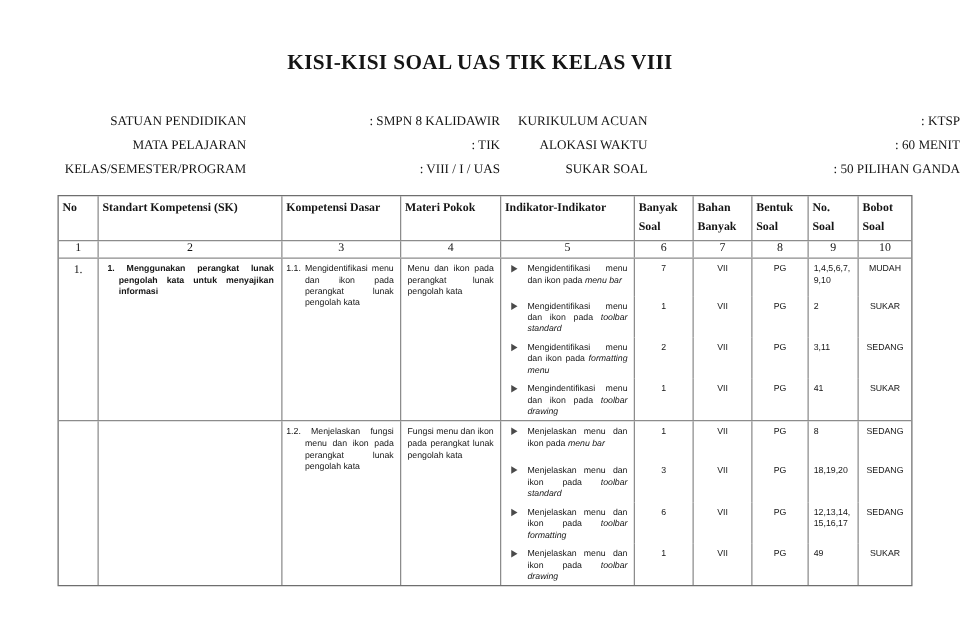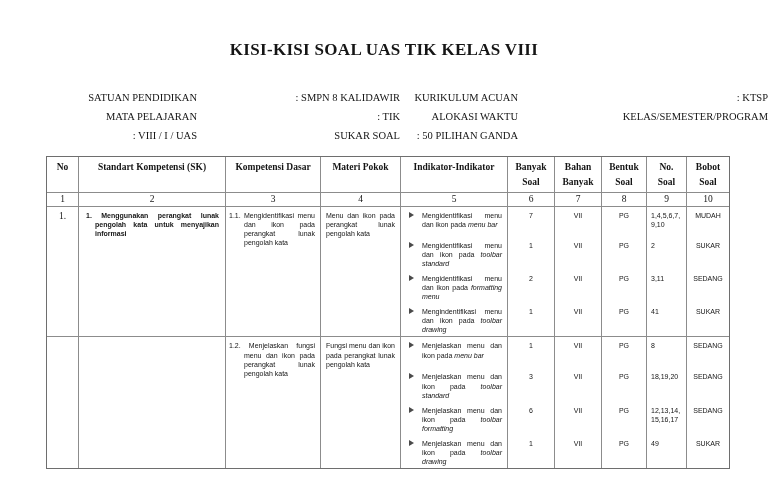--- a/index.html
+++ b/index.html
@@ -20,21 +20,21 @@
     margin:14px 0 0 46px; width:684px; box-sizing:border-box;
     border:1px solid #6e6e6e; font-size:9.5px;
   }
   .rowgrid {
     display:grid;
     grid-template-columns:32px 147px 95px 80px 107px 47px 47px 45px 40px 1fr;
   }
   .cell { border-right:1px solid #8c8c8c; box-sizing:border-box; padding:2px 3px; overflow:hidden; }
   .cell.noR { border-right:none; }
   .hdr { border-bottom:1px solid #8c8c8c; }
-  .hdr .cell { font-weight:bold; text-align:center; line-height:1.55; padding-top:3px; min-height:34px; }
+  .hdr .cell { font-weight:bold; line-height:1.55; padding-top:3px; min-height:34px; }
   .numrow { border-bottom:1px solid #8c8c8c; }
   .numrow .cell { text-align:center; padding:1px 0 2px; }
   .group { font-family:"Liberation Sans", sans-serif; font-size:7px; line-height:1.3; }
   .group + .group { border-top:1px solid #8c8c8c; }
   .no-cell { text-align:center; font-family:"Liberation Serif", serif; font-size:9.5px; padding-top:3px; }
   .sk-cell { font-weight:bold; text-align:justify; padding:4px 6px 2px 16px; text-indent:-9px; }
   .kd-cell { text-align:justify; padding:4px 5px 2px 18px; text-indent:-15px; }
   .mp-cell { text-align:justify; padding:4px 5px 2px 5px; }
   .ind-cell { display:flex; gap:4px; padding:4px 5px 2px 8px; }
   .bullet { flex:0 0 9px; }
@@ -57,20 +57,21 @@
 
 <div class="info-grid">
   <span>SATUAN PENDIDIKAN</span>
   <span>: SMPN 8 KALIDAWIR</span>
   <span>KURIKULUM ACUAN</span>
   <span>: KTSP</span>
 
   <span>MATA PELAJARAN</span>
   <span>: TIK</span>
   <span>ALOKASI WAKTU</span>
+  <span>: 60 MENIT</span>
 
   <span>KELAS/SEMESTER/PROGRAM</span>
   <span>: VIII / I / UAS</span>
   <span>SUKAR SOAL</span>
   <span>: 50 PILIHAN GANDA</span>
 </div>
 
 <div class="tbl">
 
   <div class="rowgrid hdr">

